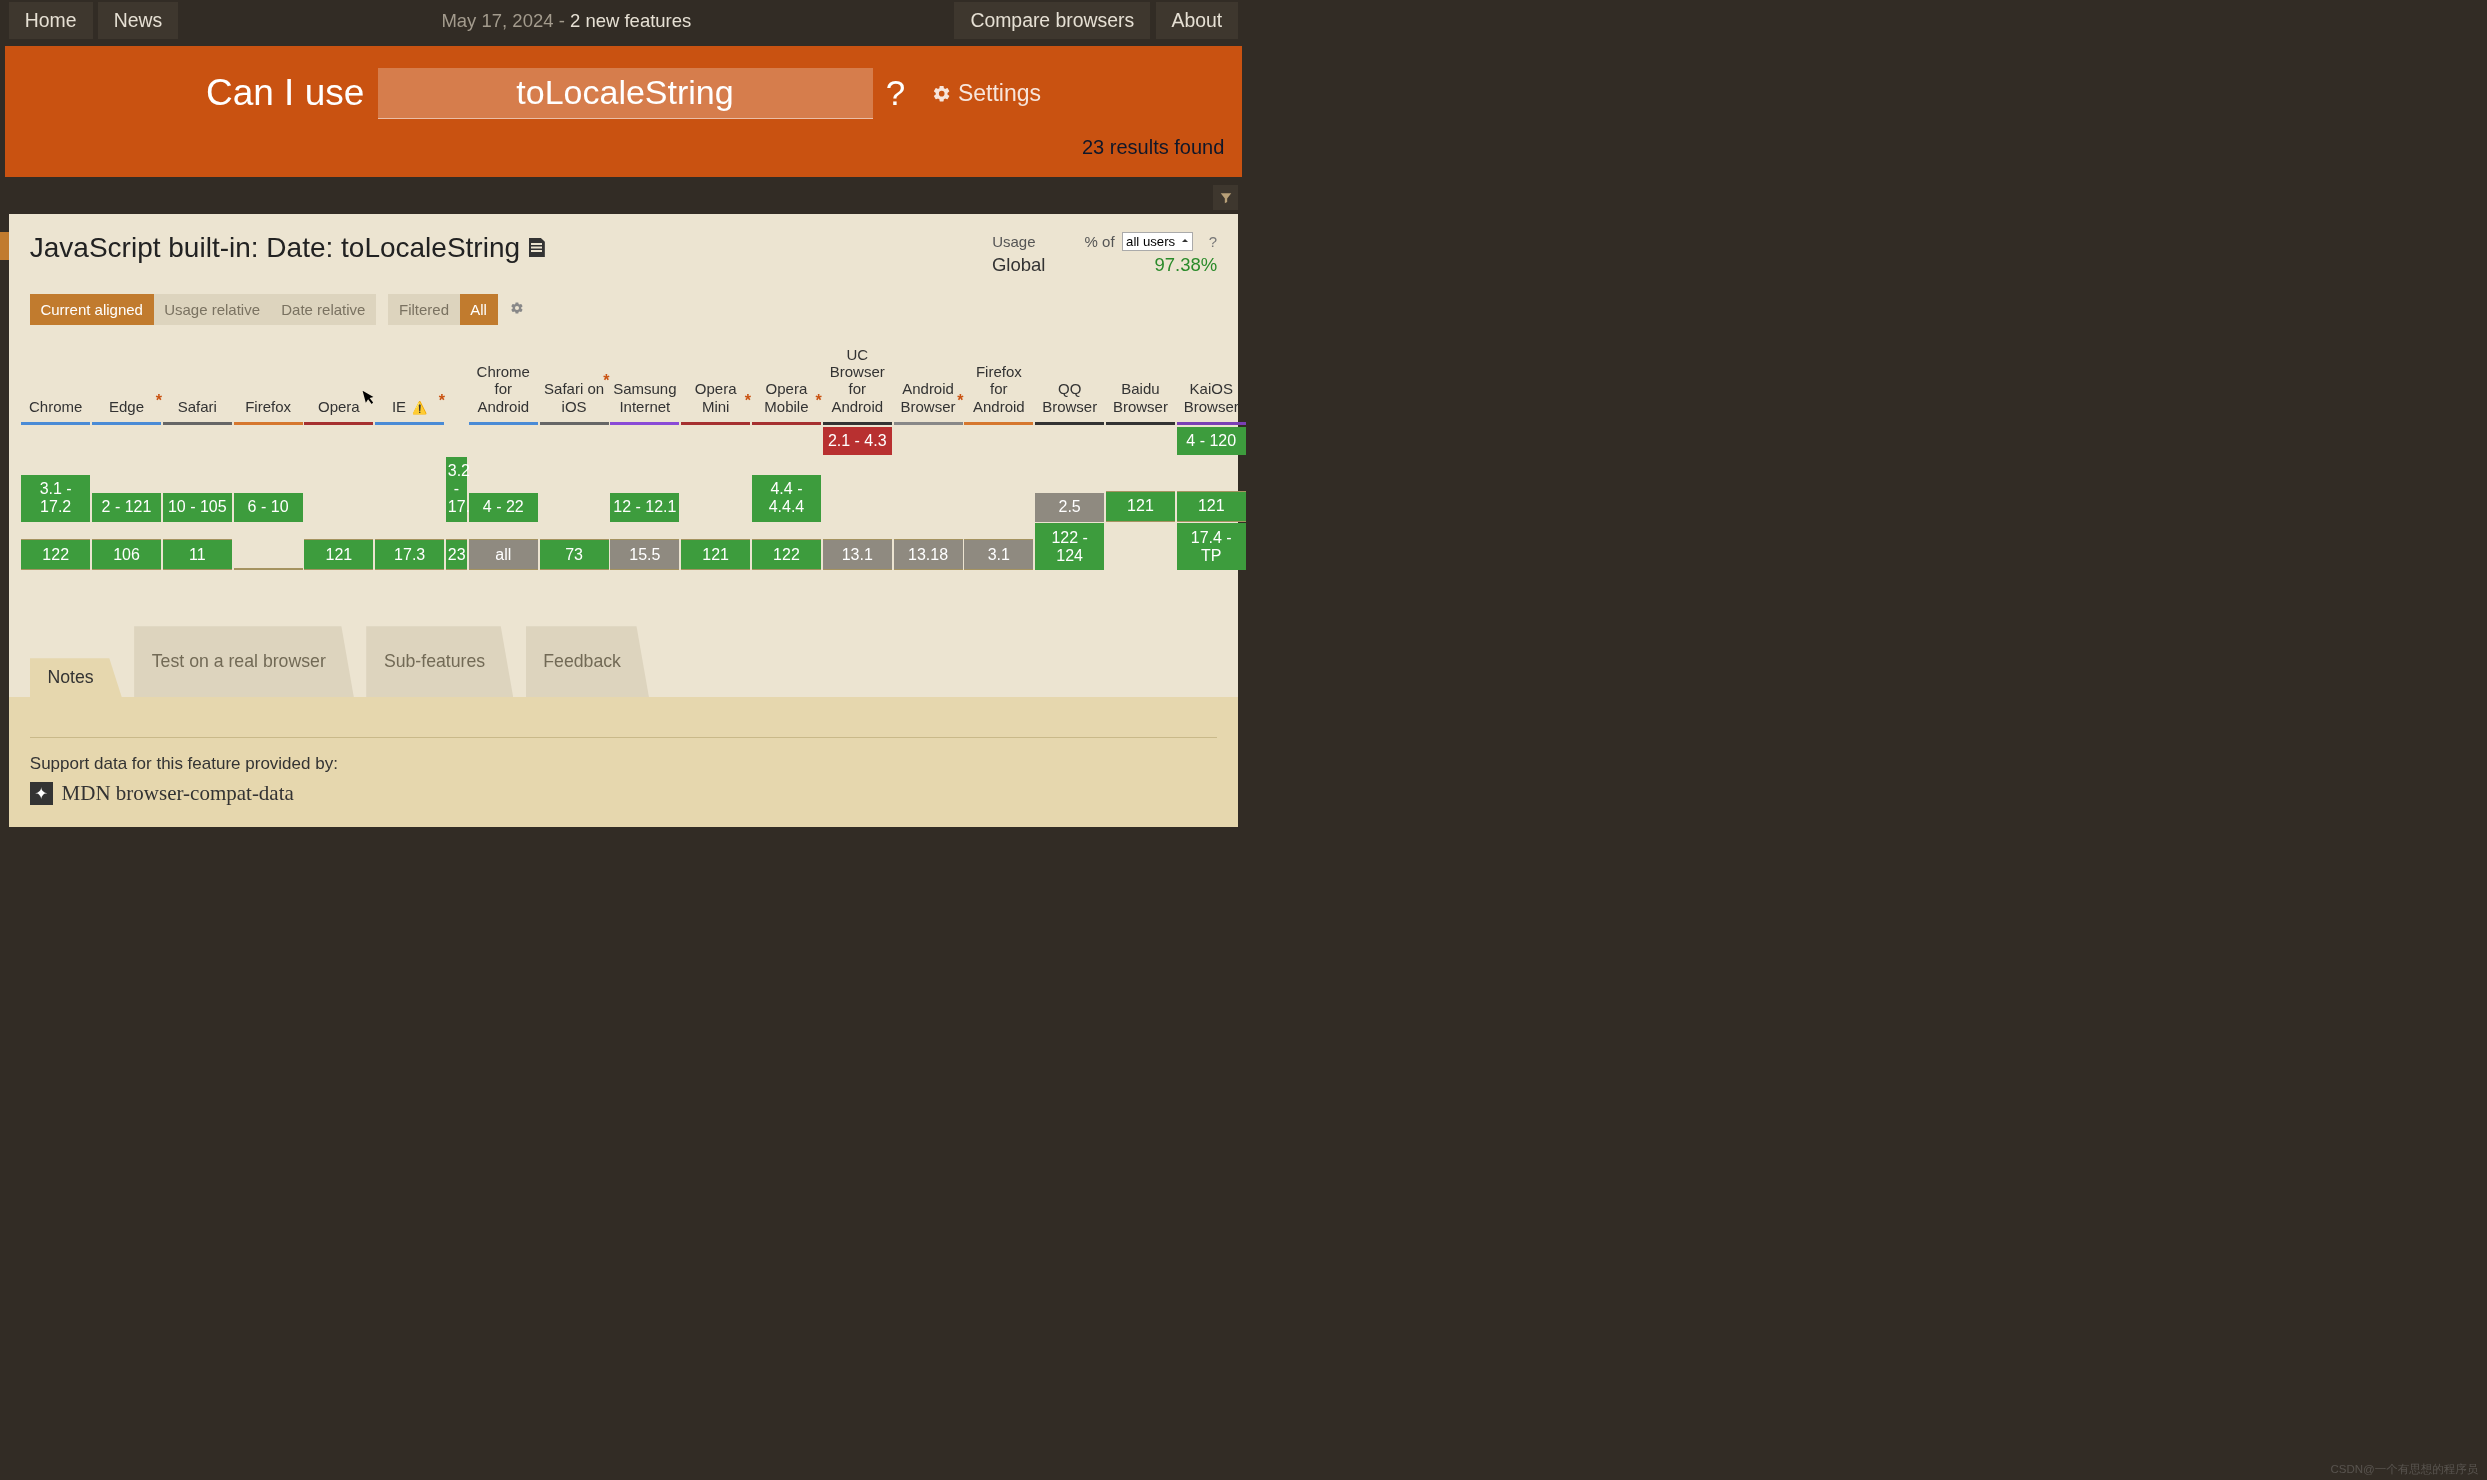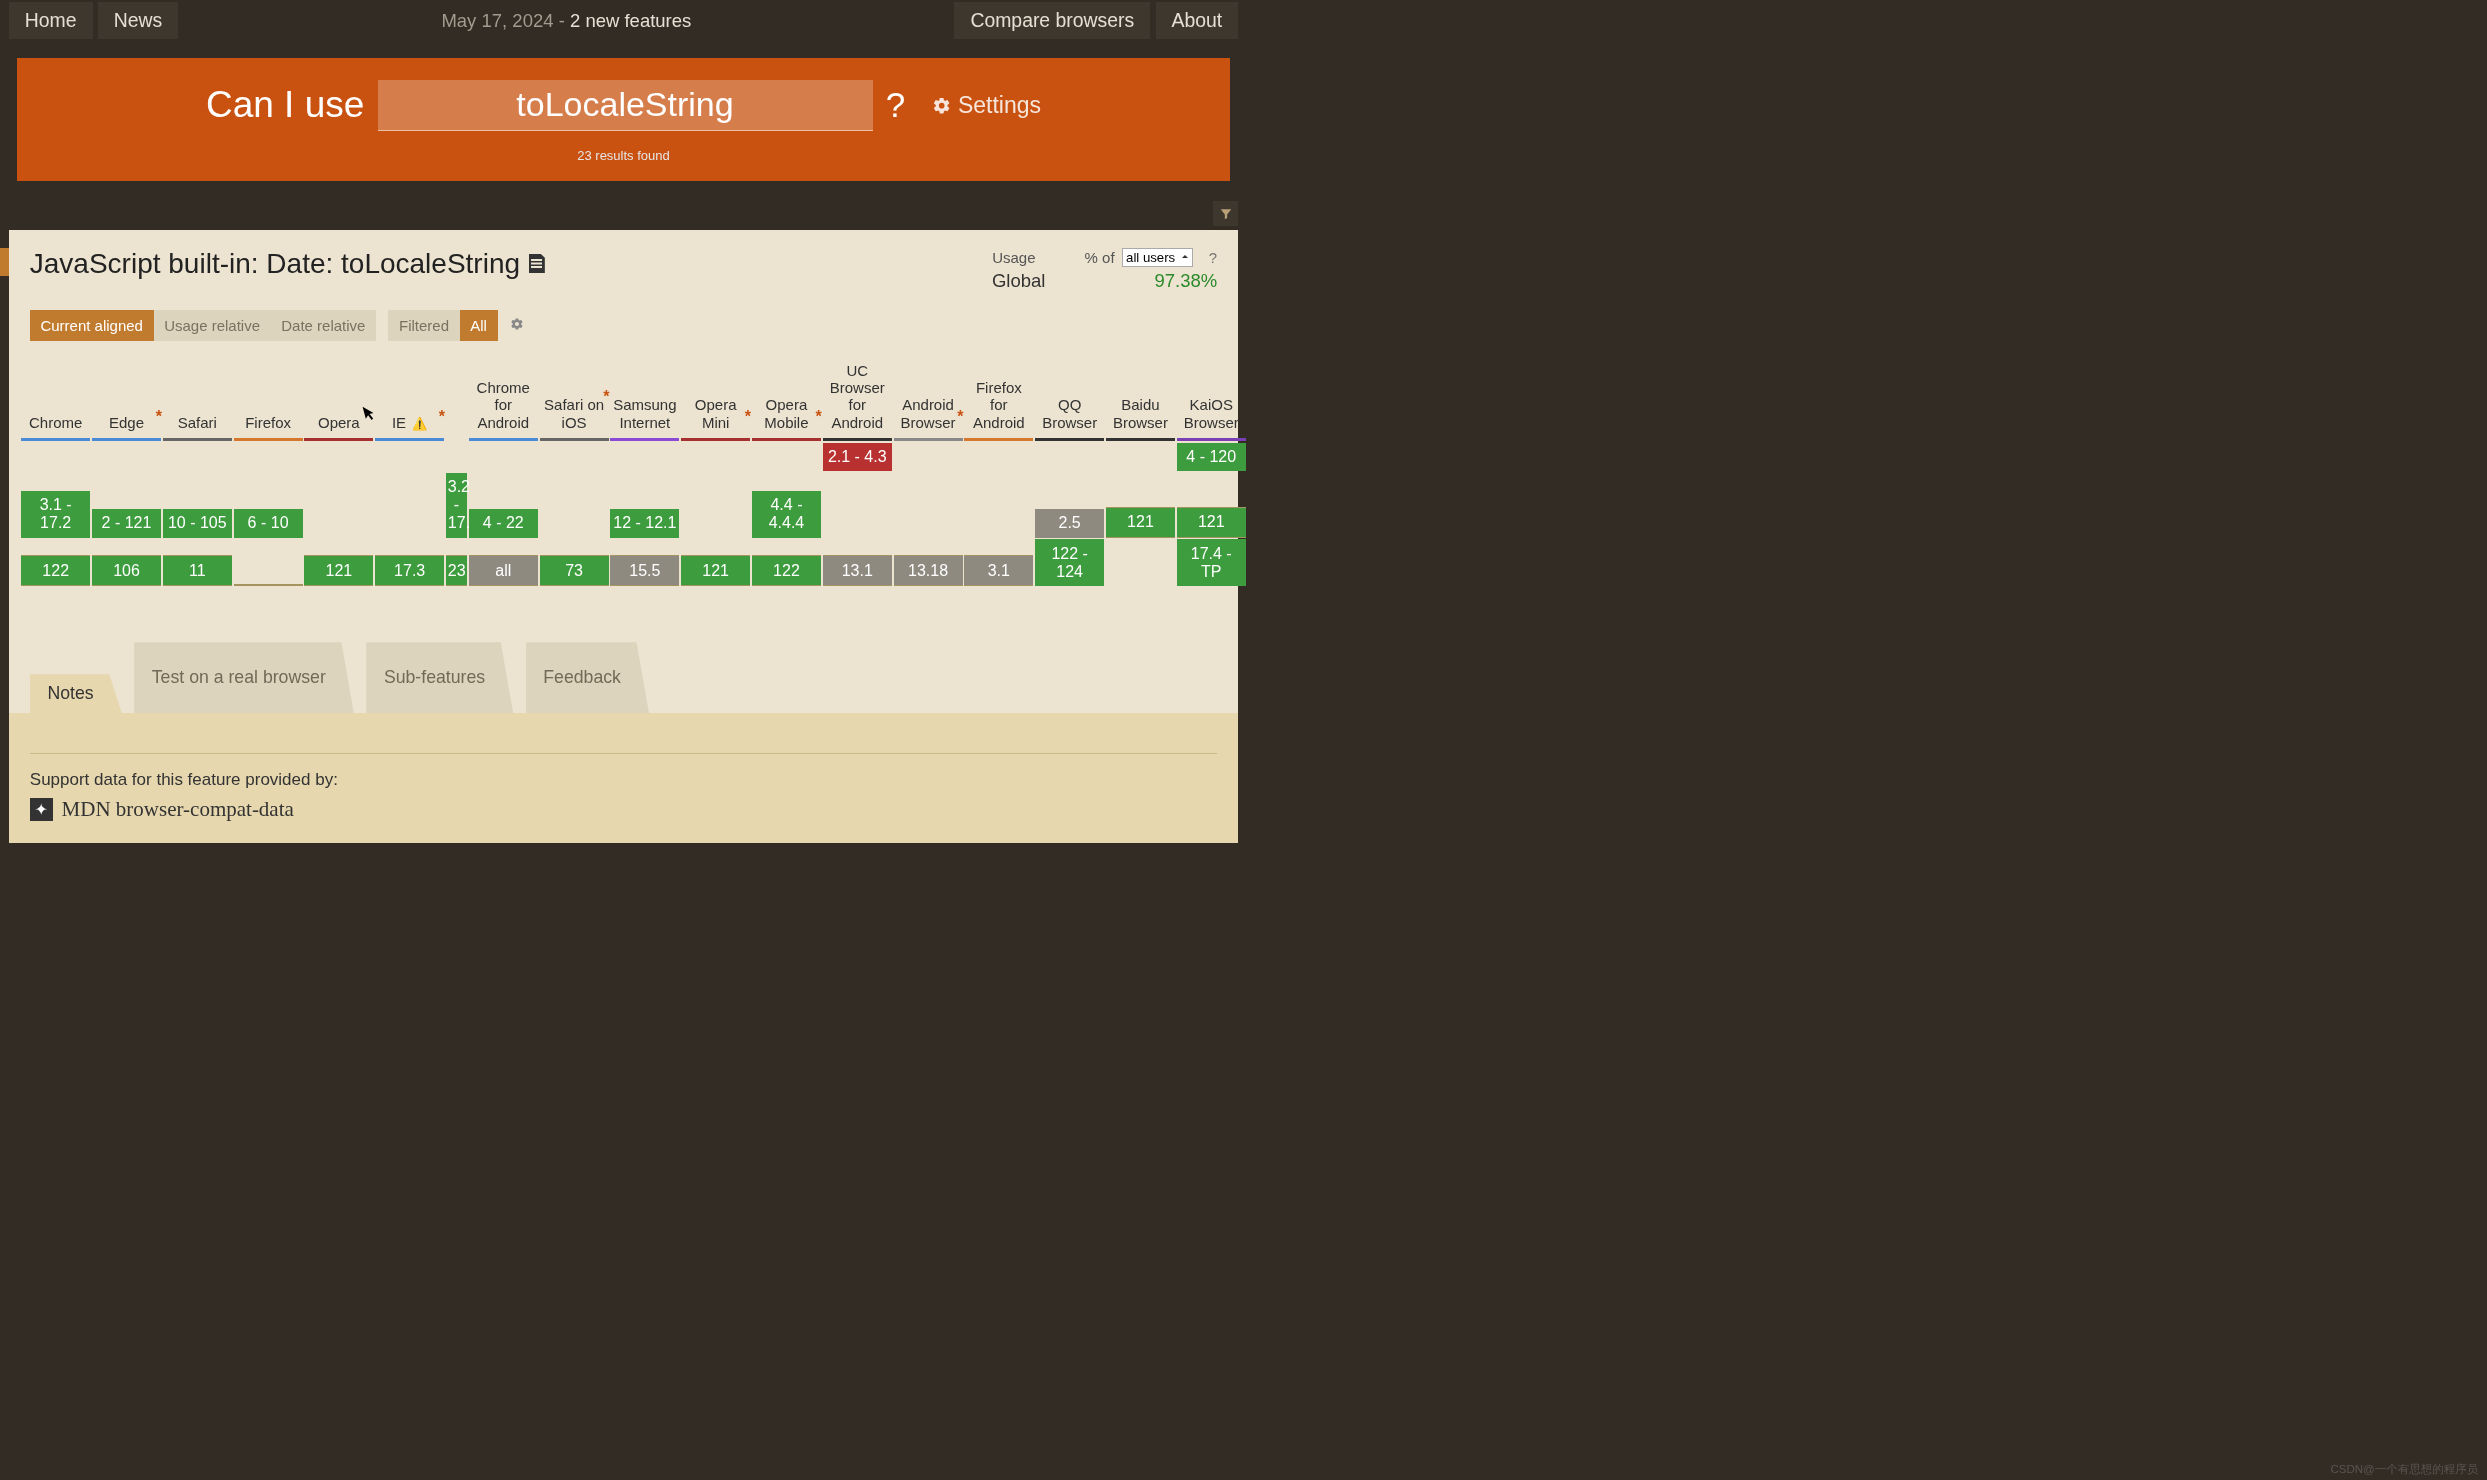--- a/index.html
+++ b/index.html
@@ -30,21 +30,21 @@
   .topbar-center {
     flex: 1;
     text-align: center;
     color: #a39b8d;
     font-size: 18.5px;
   }
   .topbar-center .highlight { color: #e6e0d4; }
 
   .hero {
     background: #c95211;
-    margin: 17px;
+    margin: 5px;
     padding: 22px 17.7px 17.7px;
     text-align: center;
     position: relative;
   }
   .hero-main {
     display: flex;
     align-items: center;
     justify-content: center;
     gap: 13.2px;
   }
@@ -67,21 +67,21 @@
   .hero-q { color: #fff; font-size: 35px; font-weight: 300; }
   .hero-settings {
     display: flex;
     align-items: center;
     gap: 7px;
     color: rgba(255,255,255,0.85);
     font-size: 23px;
     cursor: pointer;
     margin-left: 13.2px;
   }
-  .hero-results { color: #e5e5e5; font-size: 13px; margin-top: 17.7px; }
+  .hero-results { color: #0f172a; font-size: 20px; margin-top: 17.7px; text-align: right; }
 
   .filter-row { display:flex; justify-content:flex-end; padding: 3.5px 8.8px 0; }
   .filter-btn {
     background: #3e372e;
     color: #b8a078;
     border: none;
     width: 25px; height: 25px;
     cursor: pointer;
     display:flex; align-items:center; justify-content:center;
   }

